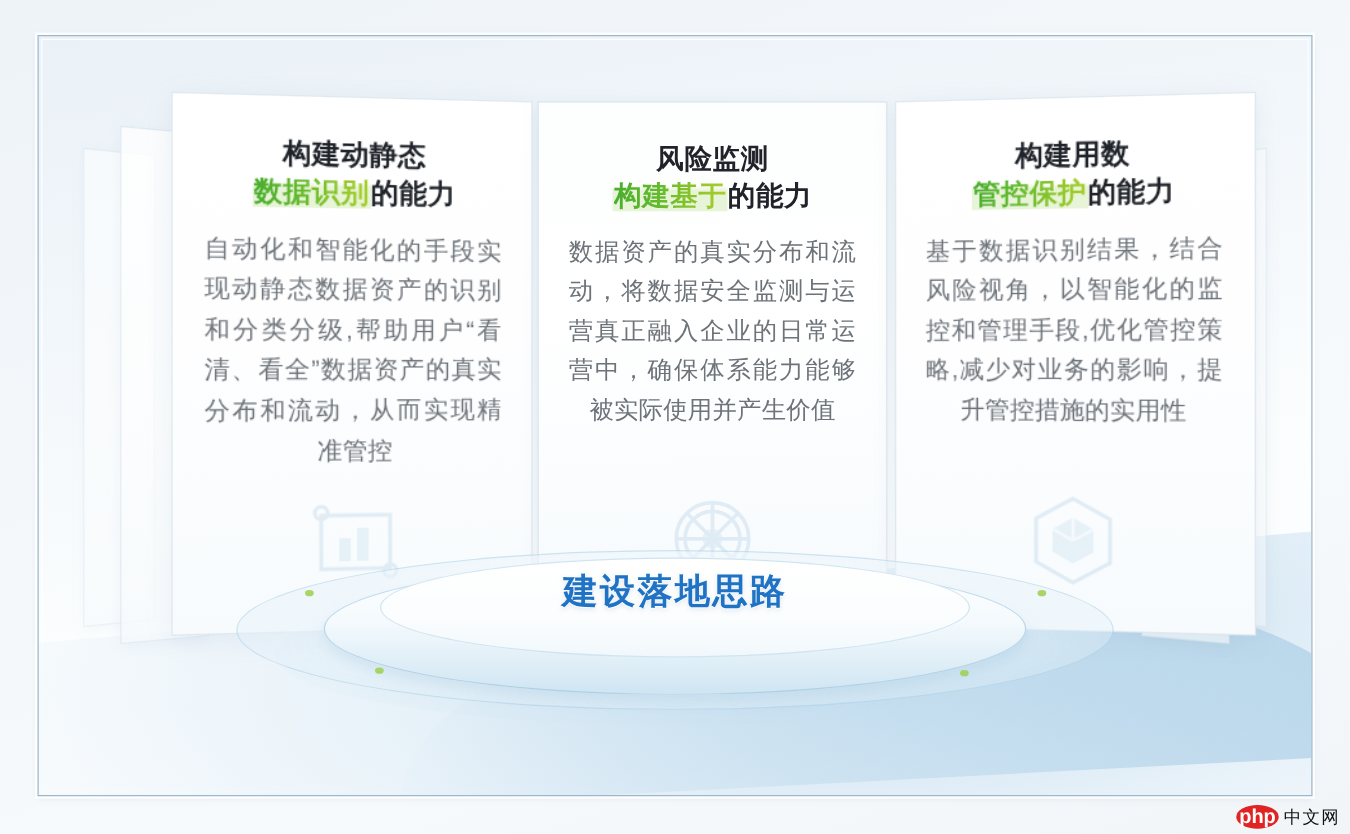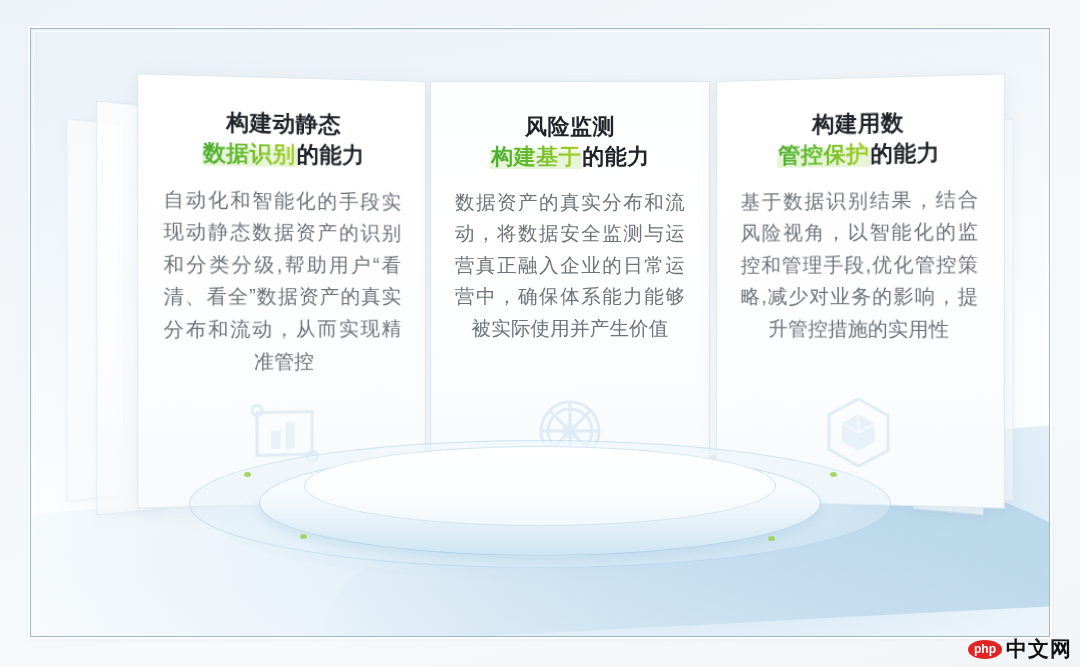--- a/index.html
+++ b/index.html
@@ -158,25 +158,25 @@
     text-shadow:0 1px 0 rgba(255,255,255,.9), 0 2px 4px rgba(120,160,195,.25);
   }
 
   
   .watermark{
     position:absolute;right:8px;bottom:4px;
     display:flex;align-items:center;gap:4px;
   }
   .wm-logo{
     width:34px;height:19px;border-radius:50%;
-    background:#e02424;color:#fff;font-size:12px;font-weight:bold;
+    background:#e02424;color:#fff;font-size:16px;font-weight:bold;
     display:flex;align-items:center;justify-content:center;
     font-family:"Liberation Sans",sans-serif;
   }
-  .wm-text{font-size:21px;color:#111;font-weight:bold;letter-spacing:1px;}
+  .wm-text{font-size:14px;color:#111;font-weight:normal;letter-spacing:1px;}
 </style>
 </head>
 <body>
 
 <div id="stage">
 
   <div class="frame">
     <div class="frame-inner-line"></div>
     <div class="sweep"></div>
     <div class="sweep2"></div>
@@ -236,20 +236,21 @@
 
     <div class="pedestal">
       <div class="ring ring-glow"></div>
       <div class="ring ring-outer"></div>
       <div class="ring ring-mid"></div>
       <div class="ring ring-top"></div>
       <span class="spark s1"></span>
       <span class="spark s2"></span>
       <span class="spark s3"></span>
       <span class="spark s4"></span>
+      <div class="pedestal-title">建设落地思路</div>
     </div>
 
   </div>
 
   <div class="watermark">
     <span class="wm-logo">php</span>
     <span class="wm-text">中文网</span>
   </div>
 
 </div>

